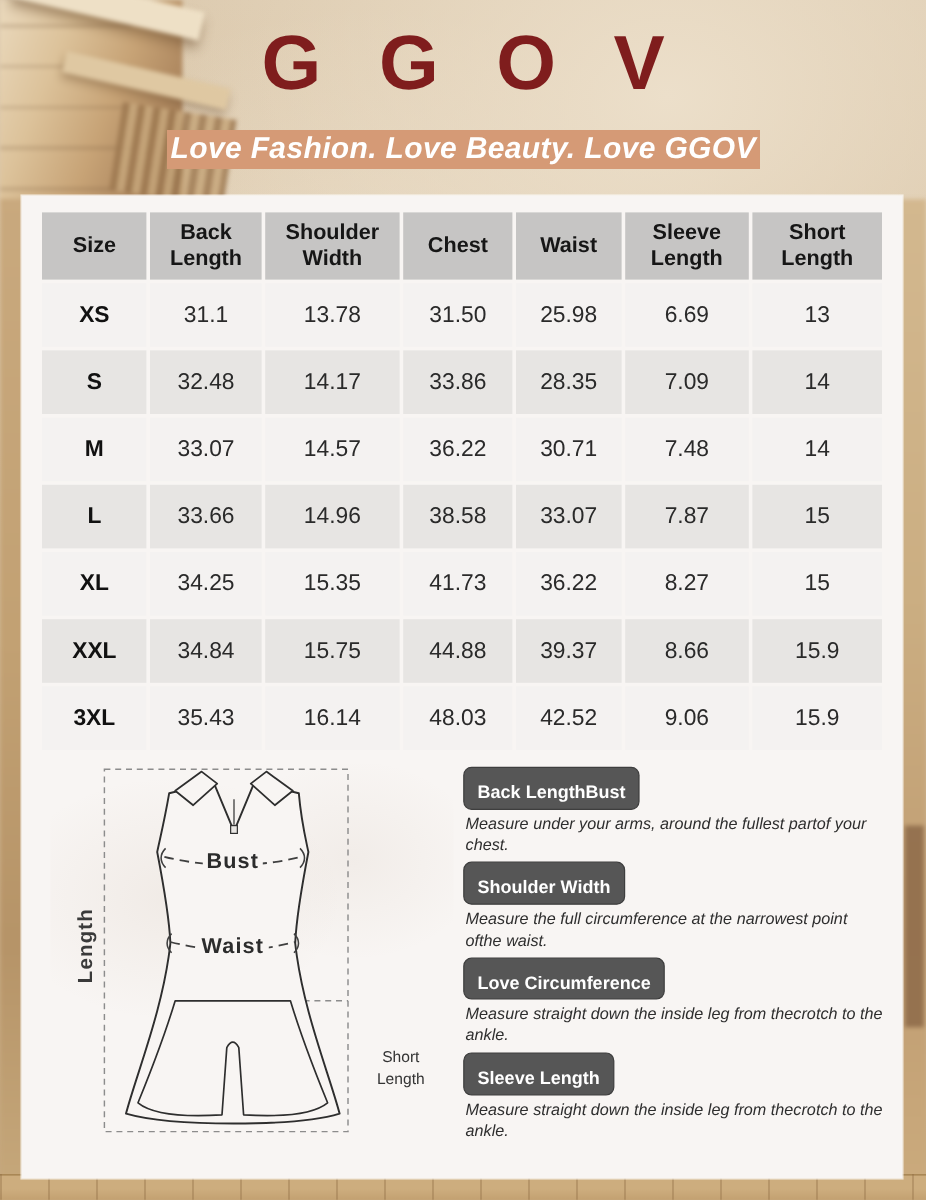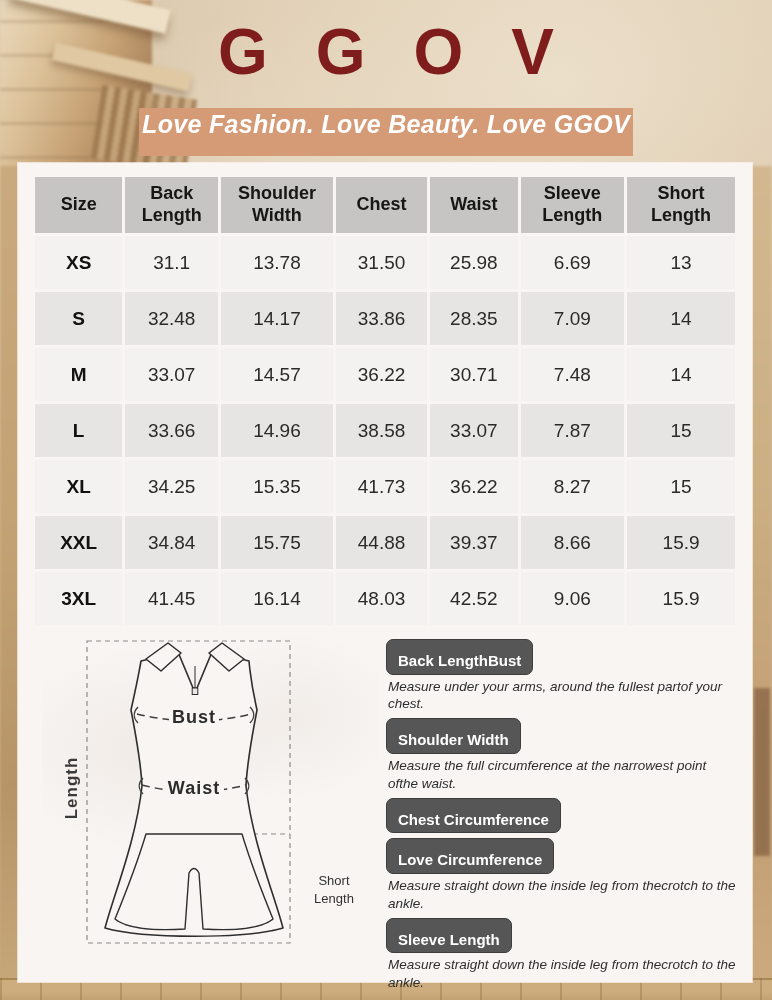--- a/index.html
+++ b/index.html
@@ -28,21 +28,21 @@
     background:linear-gradient(180deg,#d3b88f 0%,#cbae82 40%,#c09d72 75%,#cbab7d 100%);}
   .bg-doorway{position:absolute;right:2px;top:688px;width:16px;height:168px;background:#8a6746;opacity:.8;}
   .bg-pavement{position:absolute;left:0;top:978px;width:772px;height:22px;
     background:
       repeating-linear-gradient(90deg,rgba(140,105,65,.35) 0 2px,rgba(140,105,65,0) 2px 40px),
       linear-gradient(180deg,#a98755 0 2px,#cdad7e 2px 60%,#c3a171 100%);}
   
   .logo{position:absolute;left:0;top:6px;width:772px;text-align:center;
     font-size:64px;font-weight:bold;letter-spacing:.75em;text-indent:.75em;
     color:#7f1d1d;line-height:92px;}
-  .banner{position:absolute;left:139px;top:108px;width:494px;height:48px;
+  .banner{position:absolute;left:139px;top:108px;width:494px;height:32px;
     background:#d59a76;color:#ffffff;font-style:italic;font-weight:600;
     font-size:25px;line-height:32px;text-align:center;letter-spacing:.3px;}
   
   .card{position:absolute;left:18px;top:163px;width:734px;height:819px;
     background:#f8f5f3;box-shadow:0 0 0 1px rgba(255,255,255,.65);}
   
   table.size-table{border-collapse:separate;border-spacing:3px;width:706px;margin:11px auto 0;table-layout:fixed;}
   table.size-table th,table.size-table td{text-align:center;vertical-align:middle;}
   thead tr{height:56px;}
   thead th{background:#c6c5c4;color:#161616;font-size:18px;font-weight:bold;line-height:1.2;padding:2px 0;}
@@ -164,21 +164,21 @@
             <th>XXL</th>
             <td>34.84</td>
             <td>15.75</td>
             <td>44.88</td>
             <td>39.37</td>
             <td>8.66</td>
             <td>15.9</td>
           </tr>
           <tr class="light">
             <th>3XL</th>
-            <td>41.45</td>
+            <td>35.43</td>
             <td>16.14</td>
             <td>48.03</td>
             <td>42.52</td>
             <td>9.06</td>
             <td>15.9</td>
           </tr>
         </tbody>
     </table>
 
     <div class="bottom">
@@ -227,19 +227,19 @@
         <div class="length-label">Length</div>
         <div class="shortlen-label">
           <div>Short</div>
           <div>Length</div>
         </div>
       </div>
 
       <div class="instructions" id="instructions">
           <div class="instr"><span class="badge">Back LengthBust</span><div class="desc">Measure under your arms, around the fullest partof your chest.</div></div>
           <div class="instr"><span class="badge">Shoulder Width</span><div class="desc">Measure the full circumference at the narrowest point ofthe waist.</div></div>
-          <div class="instr"><span class="badge">Chest Circumference</span></div>
+          <div class="instr"></div>
           <div class="instr"><span class="badge">Love Circumference</span><div class="desc">Measure straight down the inside leg from thecrotch to the ankle.</div></div>
           <div class="instr"><span class="badge">Sleeve Length</span><div class="desc">Measure straight down the inside leg from thecrotch to the ankle.</div></div>
         </div>
     </div>
   </div>
 </div>
 
 </body></html>

